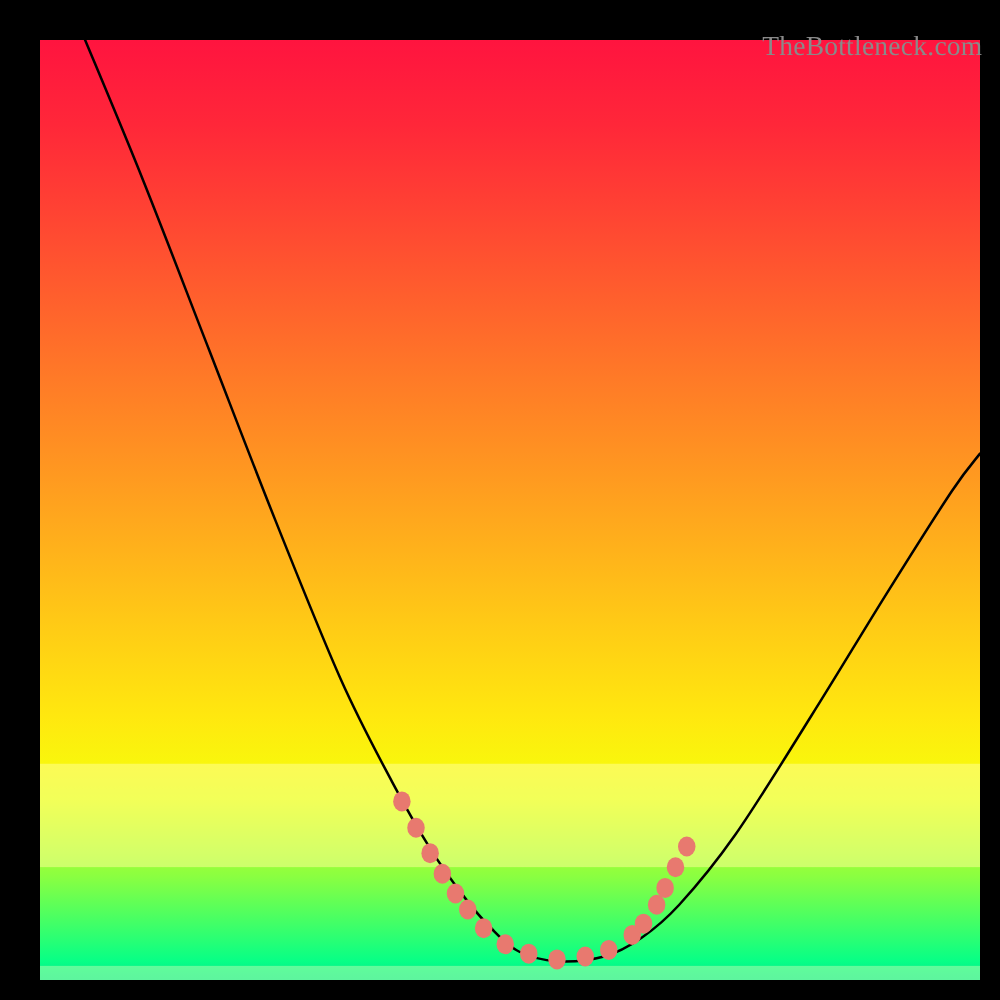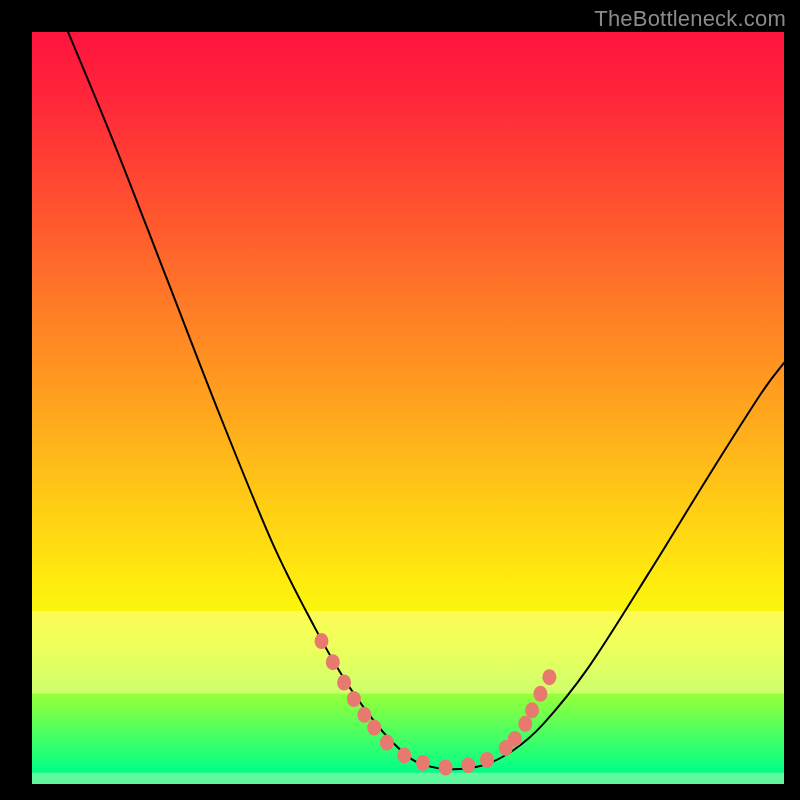--- a/index.html
+++ b/index.html
@@ -35,23 +35,23 @@
   }
   .curve {
     position: absolute;
     left: 0;
     top: 0;
     width: 100%;
     height: 100%;
   }
   .watermark {
     position: absolute;
-    top: 6px;
+    top: 24px;
     right: 14px;
-    font-family: Liberation Sans, sans-serif;
+    font-family: Liberation Serif, serif;
     font-size: 22px;
     color: #8a8a8a;
     letter-spacing: 0.2px;
     user-select: none;
     text-align: right;
   }
 </style>
 </head>
 <body>
 

